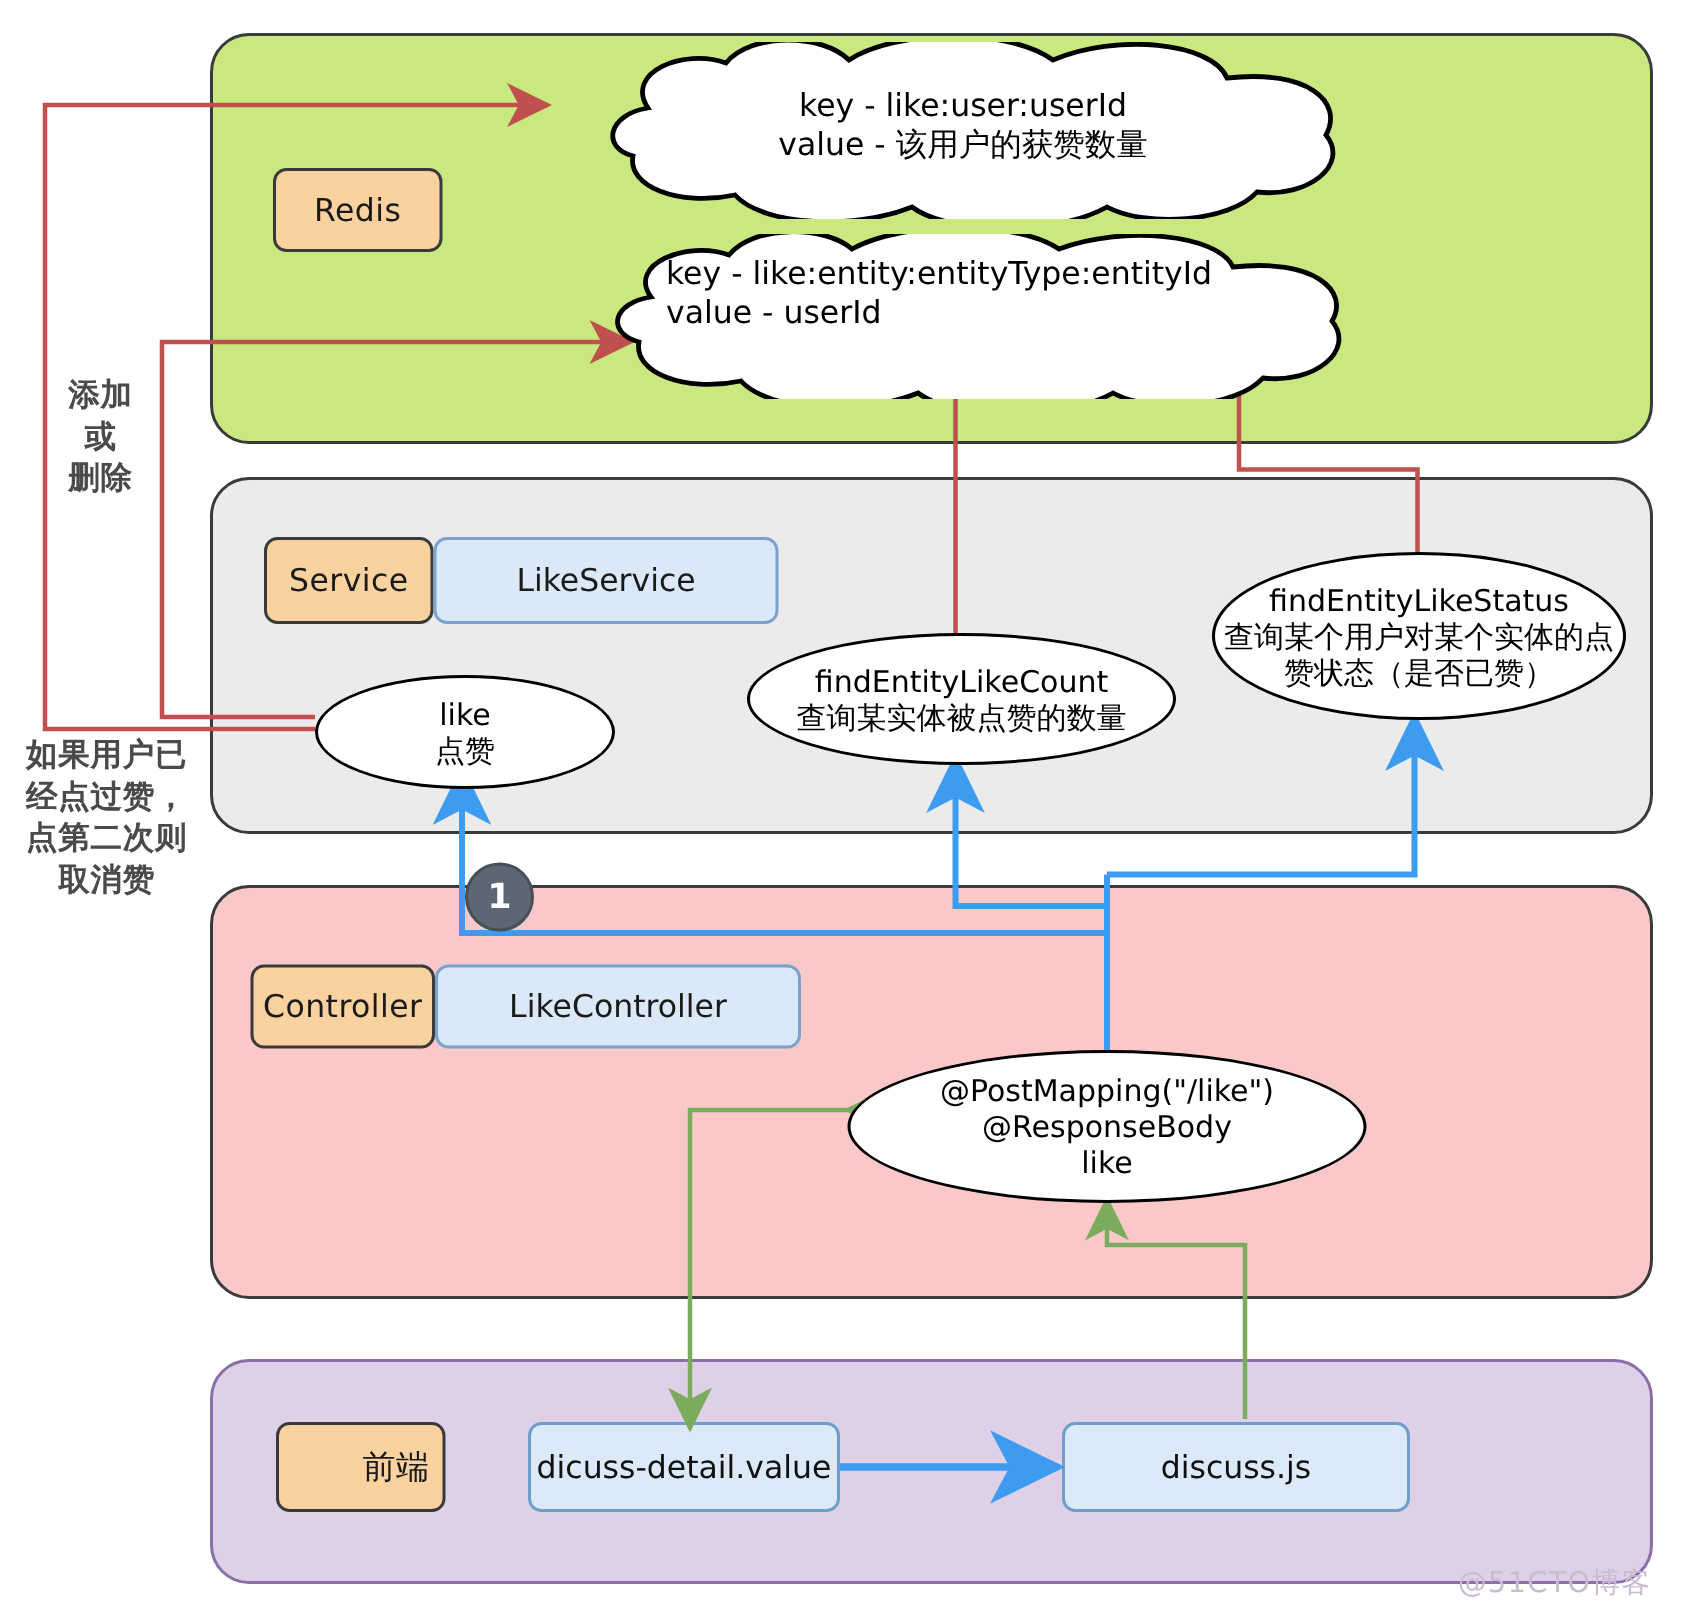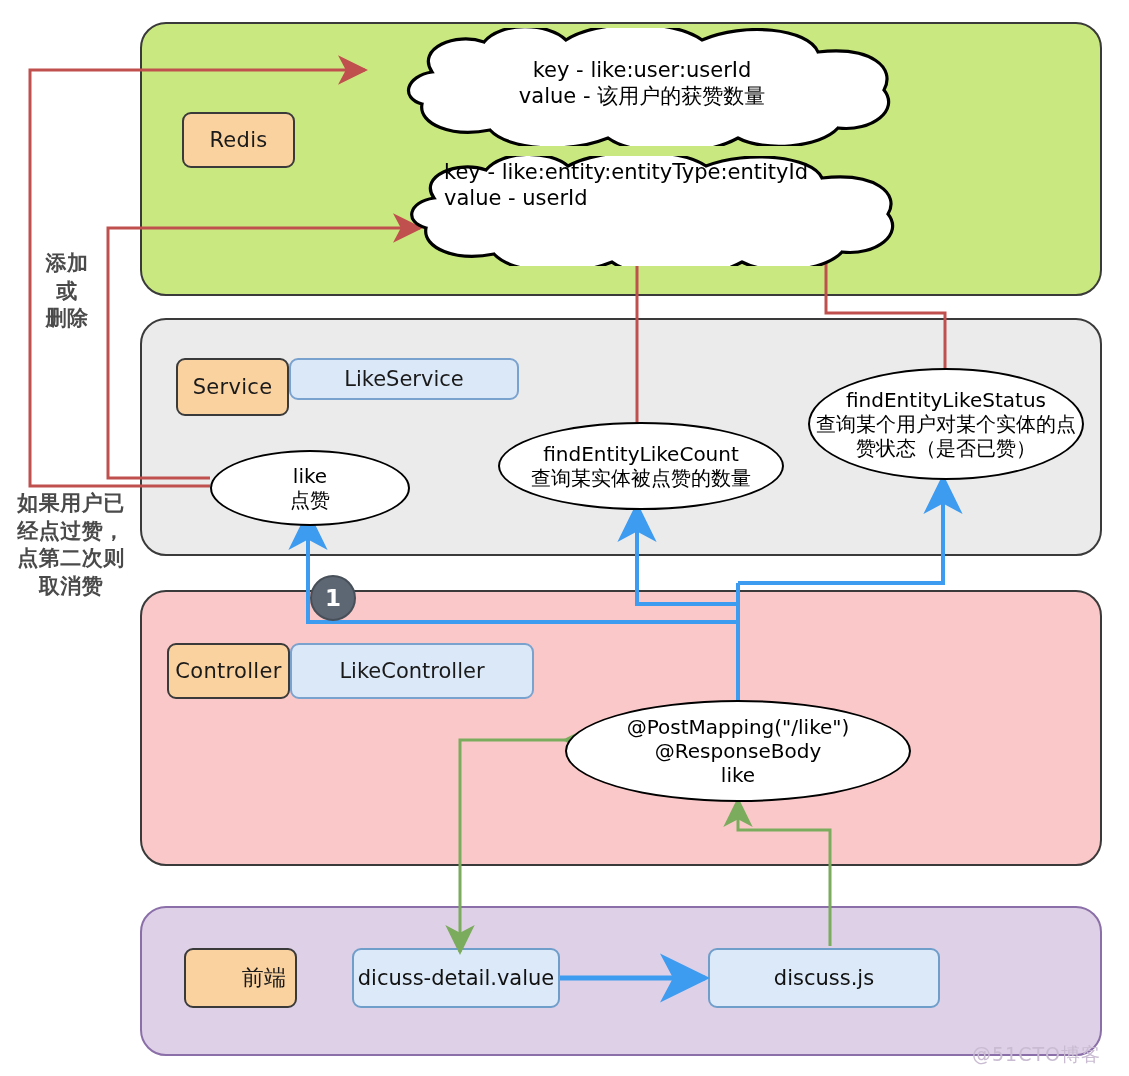--- a/index.html
+++ b/index.html
@@ -121,29 +121,29 @@
   </div>
 
   <svg class="cloudwrap" style="left:378px;top:156px;width:540px;height:110px;">
     <path d="M56,42 C40,20 80,4 108,14 C124,-6 172,-6 190,10
              C222,-8 298,-10 328,10 C370,-6 434,0 444,22
              C498,16 522,38 510,58 C526,78 498,100 464,96
              C446,116 390,120 364,106 C328,126 258,124 234,106
              C194,122 134,118 116,98 C78,106 44,92 48,72
              C26,66 30,46 56,42 Z" fill="#ffffff" stroke="#000" stroke-width="3.2"></path>
   </svg>
-  <div class="bubble" style="left:392px;top:154px;width:510px;height:64px;align-items:flex-start;padding-left:52px;box-sizing:border-box;justify-content:center;">
+  <div class="bubble" style="left:392px;top:164px;width:510px;height:64px;align-items:flex-start;padding-left:52px;box-sizing:border-box;justify-content:center;">
     <div class="txt l1">key - like:entity:entityType:entityId</div>
     <div class="txt l2">value - userId</div>
   </div>
 
   <div class="tag" style="left:182px;top:112px;width:113px;height:56px;">Redis</div>
 
   <div class="tag" style="left:176px;top:358px;width:113px;height:58px;">Service</div>
-  <div class="cls" style="left:289px;top:358px;width:230px;height:42px;">LikeService</div>
+  <div class="cls" style="left:289px;top:358px;width:230px;height:58px;">LikeService</div>
 
   <div class="tag" style="left:167px;top:643px;width:123px;height:56px;">Controller</div>
   <div class="cls" style="left:290px;top:643px;width:244px;height:56px;">LikeController</div>
 
   <div class="tag cn" style="left:184px;top:948px;width:113px;height:60px;padding-left:47px;">前端</div>
   <div class="filebox" style="left:352px;top:948px;width:208px;height:60px;">dicuss-detail.value</div>
   <div class="filebox" style="left:708px;top:948px;width:232px;height:60px;">discuss.js</div>
 
   <div class="ell" style="left:210px;top:450px;width:200px;height:76px;">
     <div class="l">like</div>

